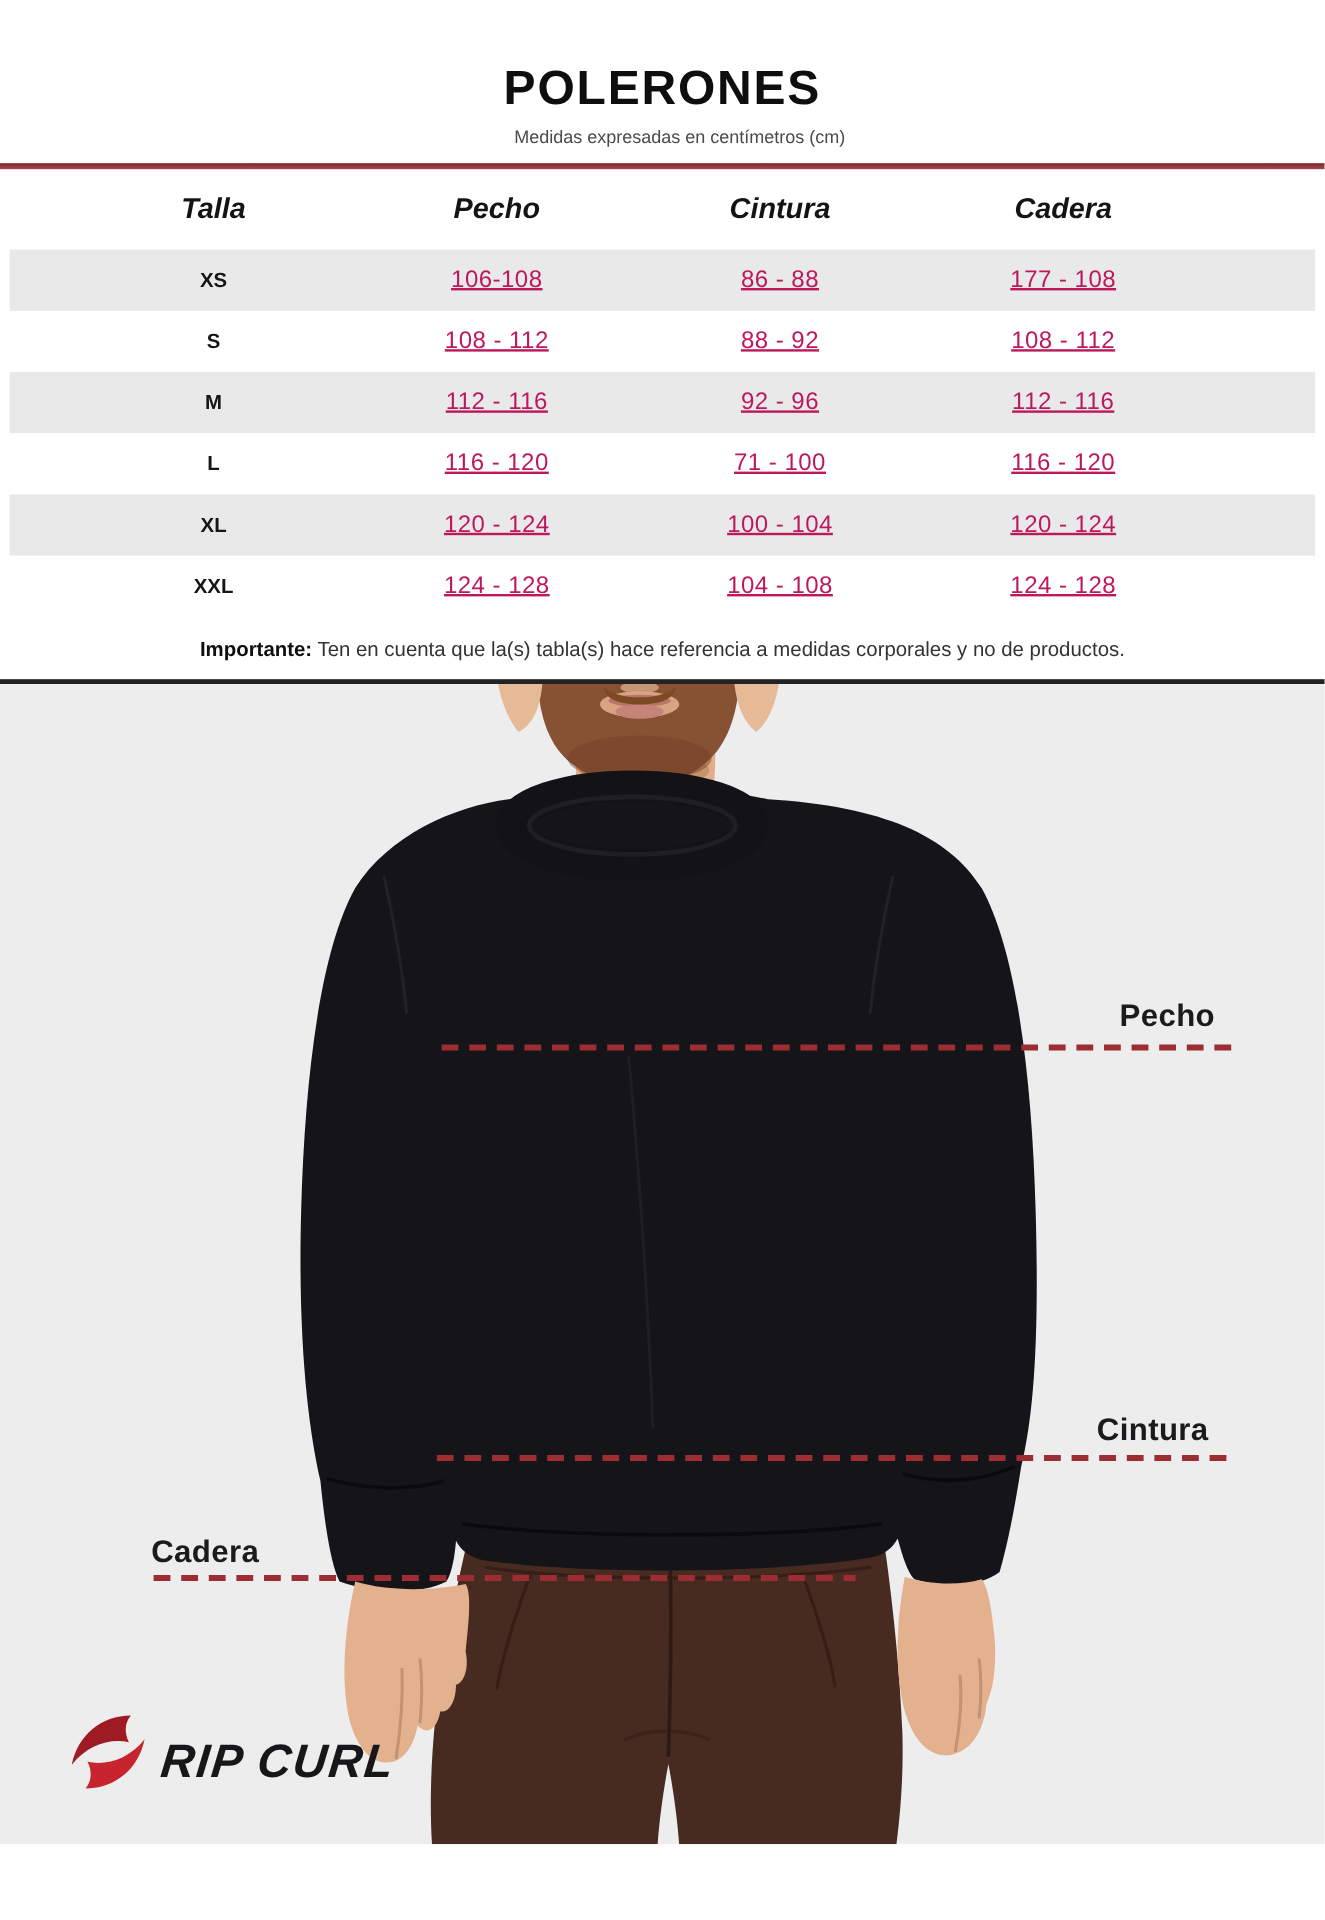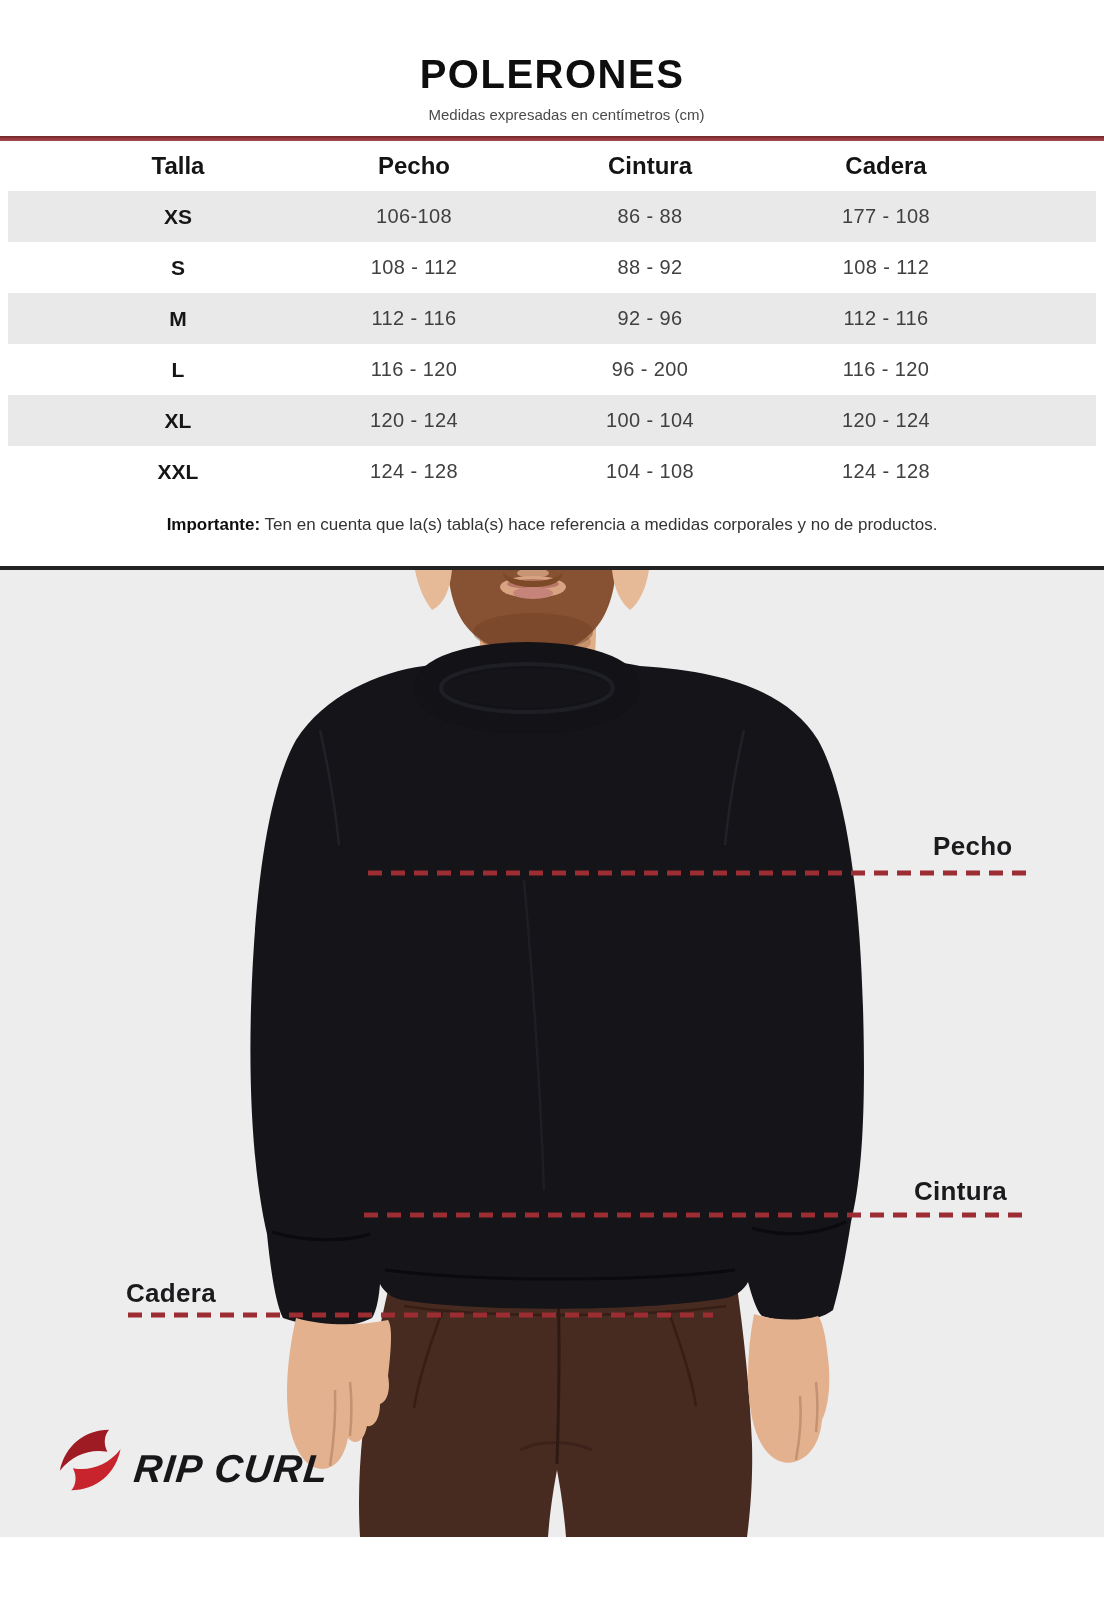--- a/index.html
+++ b/index.html
@@ -7,25 +7,25 @@
         font-family:"Liberation Sans",sans-serif;color:#111;}
   
   .title{text-align:center;padding-top:52px;font-size:40px;font-weight:800;
          letter-spacing:1.5px;color:#0e0e0e;}
   .subtitle{text-align:center;font-size:15px;color:#4a4a4a;margin-top:9px;padding-left:29px;}
   .rule{margin-top:13px;height:5px;
         background:linear-gradient(180deg,#6e2628 0%,#97393e 55%,#a64a4e 100%);}
   
   .thead,.trow{margin:0 8px;padding:0 92px 0 52px;display:grid;
                grid-template-columns:repeat(4,1fr);align-items:center;text-align:center;}
-  .thead{height:50px;font-size:24px;font-weight:800;color:#141414;}
+  .thead{height:67px;font-size:24px;font-weight:800;color:#141414;font-style:italic;}
   .trow{height:51px;font-size:20px;}
   .trow.striped{background:#e9e9e9;}
-  .trow .size{font-weight:700;font-size:21px;color:#161616;}
-  .trow .val{font-weight:500;color:#404040;letter-spacing:0.4px;}
+  .trow .size{font-weight:700;font-size:17px;color:#161616;}
+  .trow .val{font-weight:500;color:#be185d;letter-spacing:0.4px;text-decoration:underline;}
   
   .note{text-align:center;margin-top:18px;font-size:17px;color:#333333;}
   .note .imp{font-weight:800;color:#0f0f0f;text-align:right;}
   
   .photo{position:absolute;left:0;top:566px;width:1104px;height:971px;background:#ededee;
          border-top:4px solid #232323;box-sizing:border-box;overflow:hidden;}
   .photo svg{display:block;}
   .mlabel{position:absolute;font-size:26px;font-weight:700;color:#1b1b1d;letter-spacing:0.3px;}
   #lab-pecho{left:933px;top:831px;}
   #lab-cintura{left:914px;top:1176px;}
@@ -66,21 +66,21 @@
   </div>
   <div class="trow striped">
     <div class="size">M</div>
     <div class="val">112 - 116</div>
     <div class="val">92 - 96</div>
     <div class="val">112 - 116</div>
   </div>
   <div class="trow">
     <div class="size">L</div>
     <div class="val">116 - 120</div>
-    <div class="val">96 - 200</div>
+    <div class="val">71 - 100</div>
     <div class="val">116 - 120</div>
   </div>
   <div class="trow striped">
     <div class="size">XL</div>
     <div class="val">120 - 124</div>
     <div class="val">100 - 104</div>
     <div class="val">120 - 124</div>
   </div>
   <div class="trow">
     <div class="size">XXL</div>

